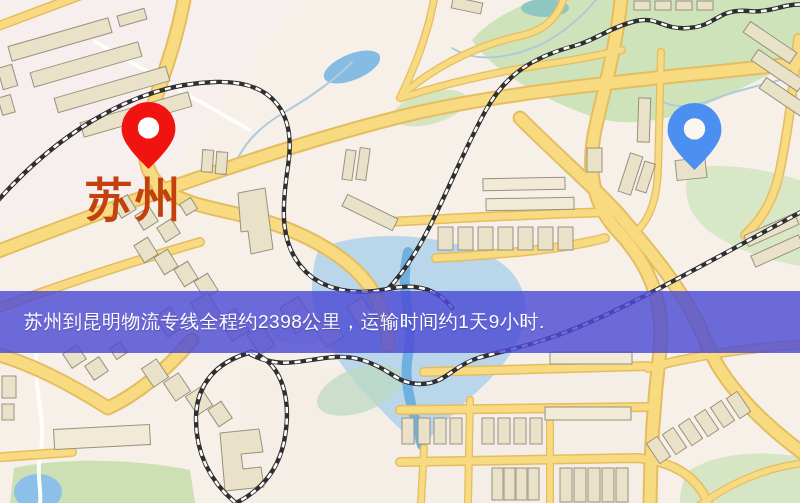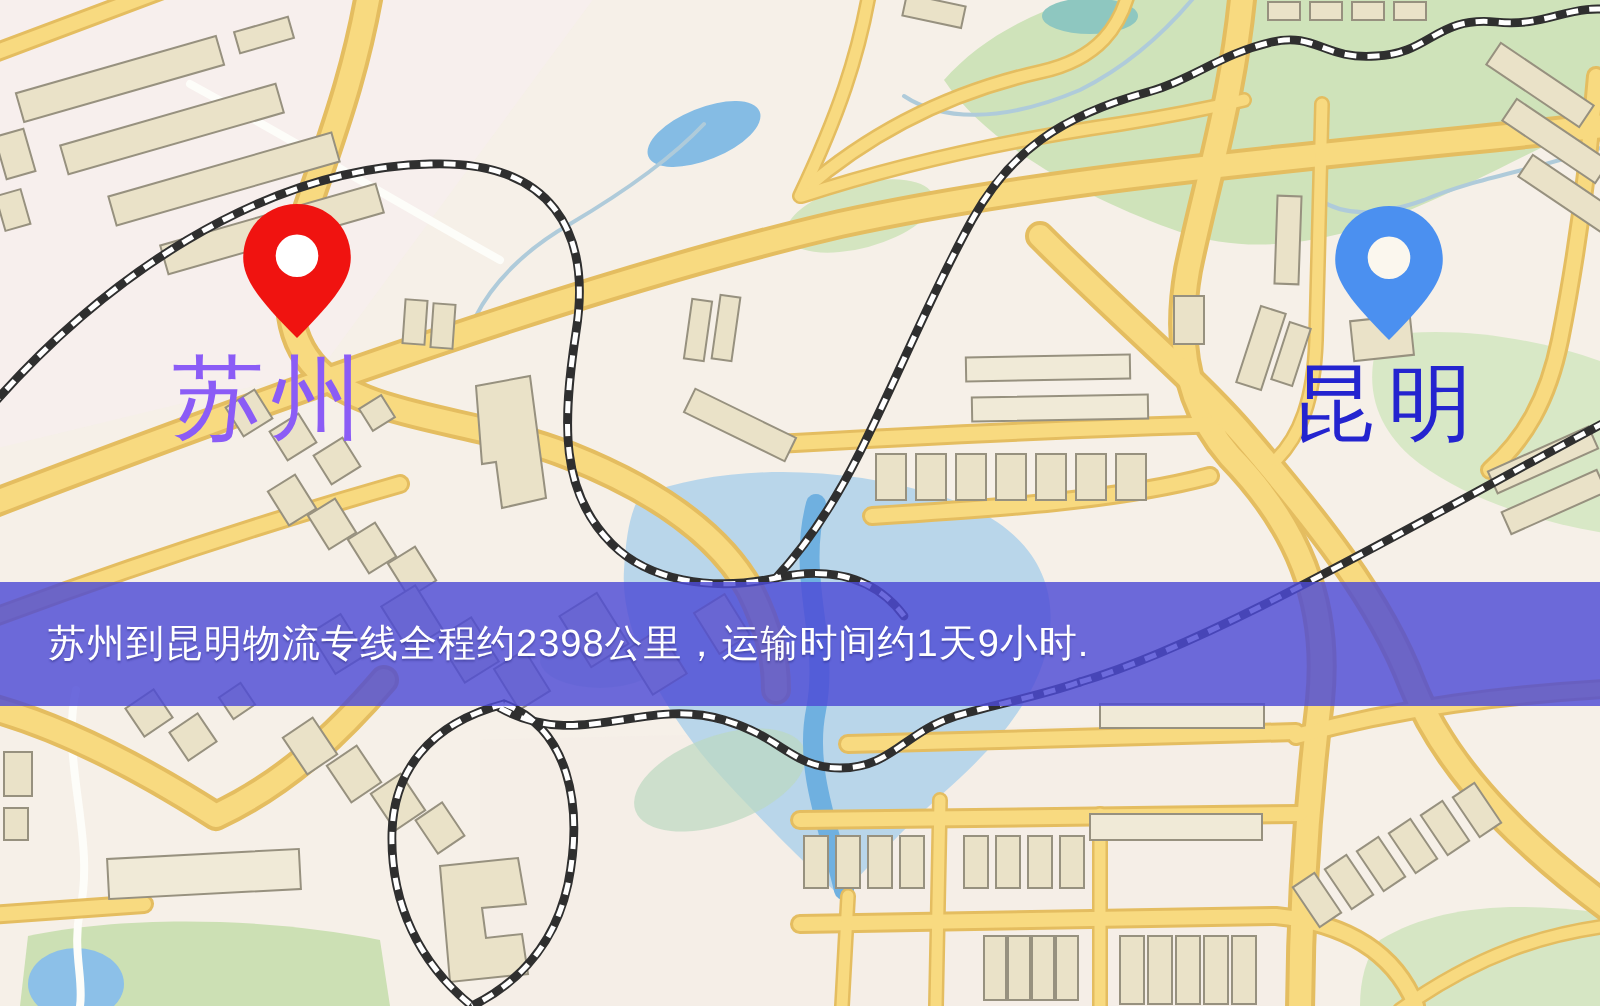--- a/index.html
+++ b/index.html
@@ -30,21 +30,21 @@
           background:rgba(77,75,214,0.82);display:flex;align-items:center;z-index:6;}
   .banner-text{color:#ffffff;font-size:19px;padding-left:24px;letter-spacing:.5px;
                white-space:nowrap;text-shadow:0 1px 1px rgba(30,30,110,.4);}
 
   
   .marker{position:absolute;width:59px;height:69px;z-index:5;}
   .marker-origin{left:119px;top:101px;}
   .marker-dest{left:665px;top:102px;}
   .city-label{position:absolute;z-index:5;font-family:"Liberation Serif","DejaVu Serif",serif;
               font-weight:400;line-height:1;white-space:nowrap;}
-  .label-origin{left:86px;top:177px;font-size:46px;color:#8b5cf6;letter-spacing:3px;}
+  .label-origin{left:86px;top:177px;font-size:46px;color:#c2410c;letter-spacing:3px;font-weight:bold;}
   .label-dest{left:646px;top:182px;font-size:42px;color:#2424cf;letter-spacing:6px;}
 </style>
 </head>
 <body>
 
 <div class="stage">
 
   <svg class="map-svg" width="800" height="503" viewBox="0 0 800 503">
     <defs>
 
@@ -287,19 +287,18 @@
     </svg>
   </div>
   <div class="city-label label-origin">苏州</div>
 
   <div class="marker marker-dest">
     <svg width="59" height="69" viewBox="0 0 58 68">
       <path d="M29 1 C14 1 2.5 12.5 2.5 27.5 C2.5 38 10 48 29 67 C48 48 55.5 38 55.5 27.5 C55.5 12.5 44 1 29 1 Z" fill="#4b90f0"></path>
       <circle cx="29" cy="26.5" r="10.5" fill="#fbf7ee"></circle>
     </svg>
   </div>
-  <div class="city-label label-dest">昆明</div>
 
   <div class="banner">
     <span class="banner-text">苏州到昆明物流专线全程约2398公里，运输时间约1天9小时.</span>
   </div>
 
 </div>
 
 </body></html>

